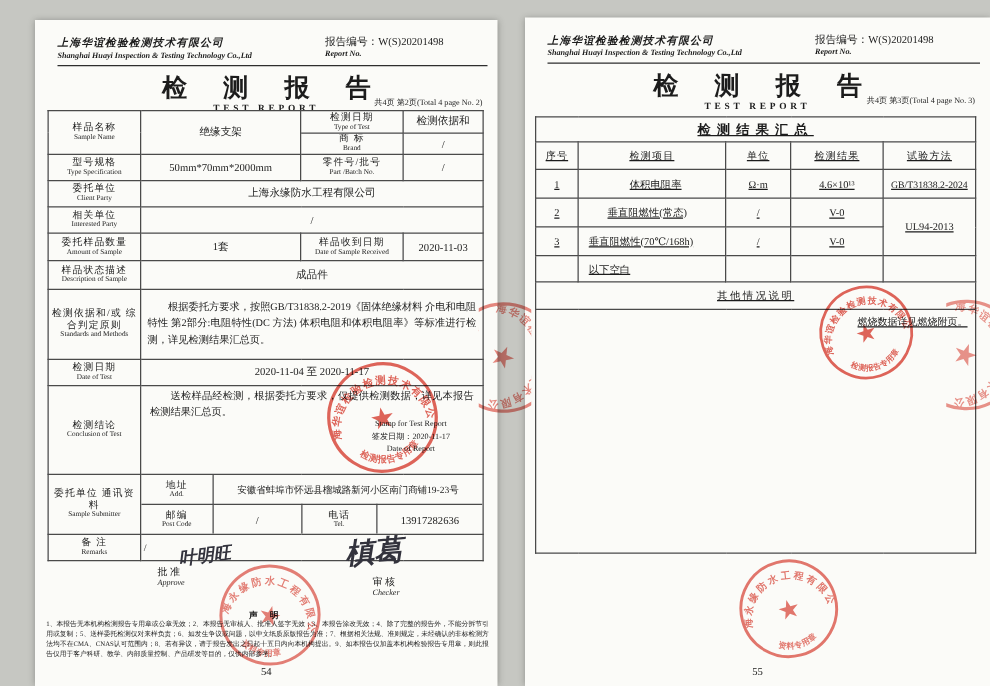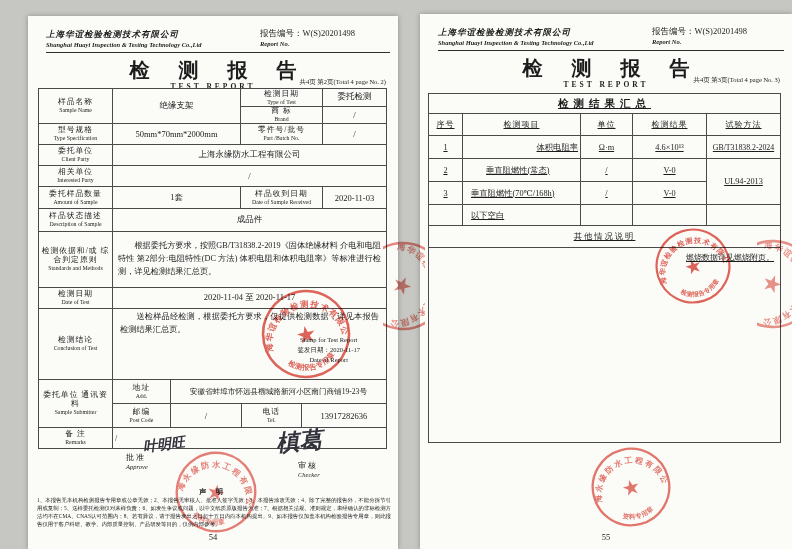--- a/index.html
+++ b/index.html
@@ -112,21 +112,21 @@
         <tr>
       <td class="lbl" rowspan="2" style="height:34px">
         <div class="cn">样品名称</div>
         <div class="en">Sample Name</div>
       </td>
       <td class="val" rowspan="2">绝缘支架</td>
       <td class="lbl">
         <div class="cn">检测日期</div>
         <div class="en">Type of Test</div>
       </td>
-      <td class="val">委托检测</td>
+      <td class="val">检测依据和</td>
     </tr>
     <tr>
       <td class="lbl">
         <div class="cn">商 标</div>
         <div class="en">Brand</div>
       </td>
       <td class="val">/</td>
     </tr>
     <tr>
       <td class="lbl" style="height:20px">
@@ -308,21 +308,21 @@
     </tr>
     <tr>
       <td class="sum-head" style="height:21px">序号</td>
       <td class="sum-head">检测项目</td>
       <td class="sum-head">单位</td>
       <td class="sum-head">检测结果</td>
       <td class="sum-head">试验方法</td>
     </tr>
     <tr>
       <td class="sum-cell" style="height:22px">1</td>
-      <td class="sum-cell" style="text-align:right;padding-left:8px">体积电阻率</td>
+      <td class="sum-cell" style="text-align:center;padding-left:8px">体积电阻率</td>
       <td class="sum-cell">Ω·m</td>
       <td class="sum-cell">4.6×10¹³</td>
       <td class="sum-cell" style="font-size:7.8px">GB/T31838.2-2024</td>
     </tr>
     <tr>
       <td class="sum-cell" style="height:22px">2</td>
       <td class="sum-cell" style="text-align:left;padding-left:23px">垂直阻燃性(常态)</td>
       <td class="sum-cell">/</td>
       <td class="sum-cell">V-0</td>
       <td class="sum-cell" rowspan="2">UL94-2013</td>

